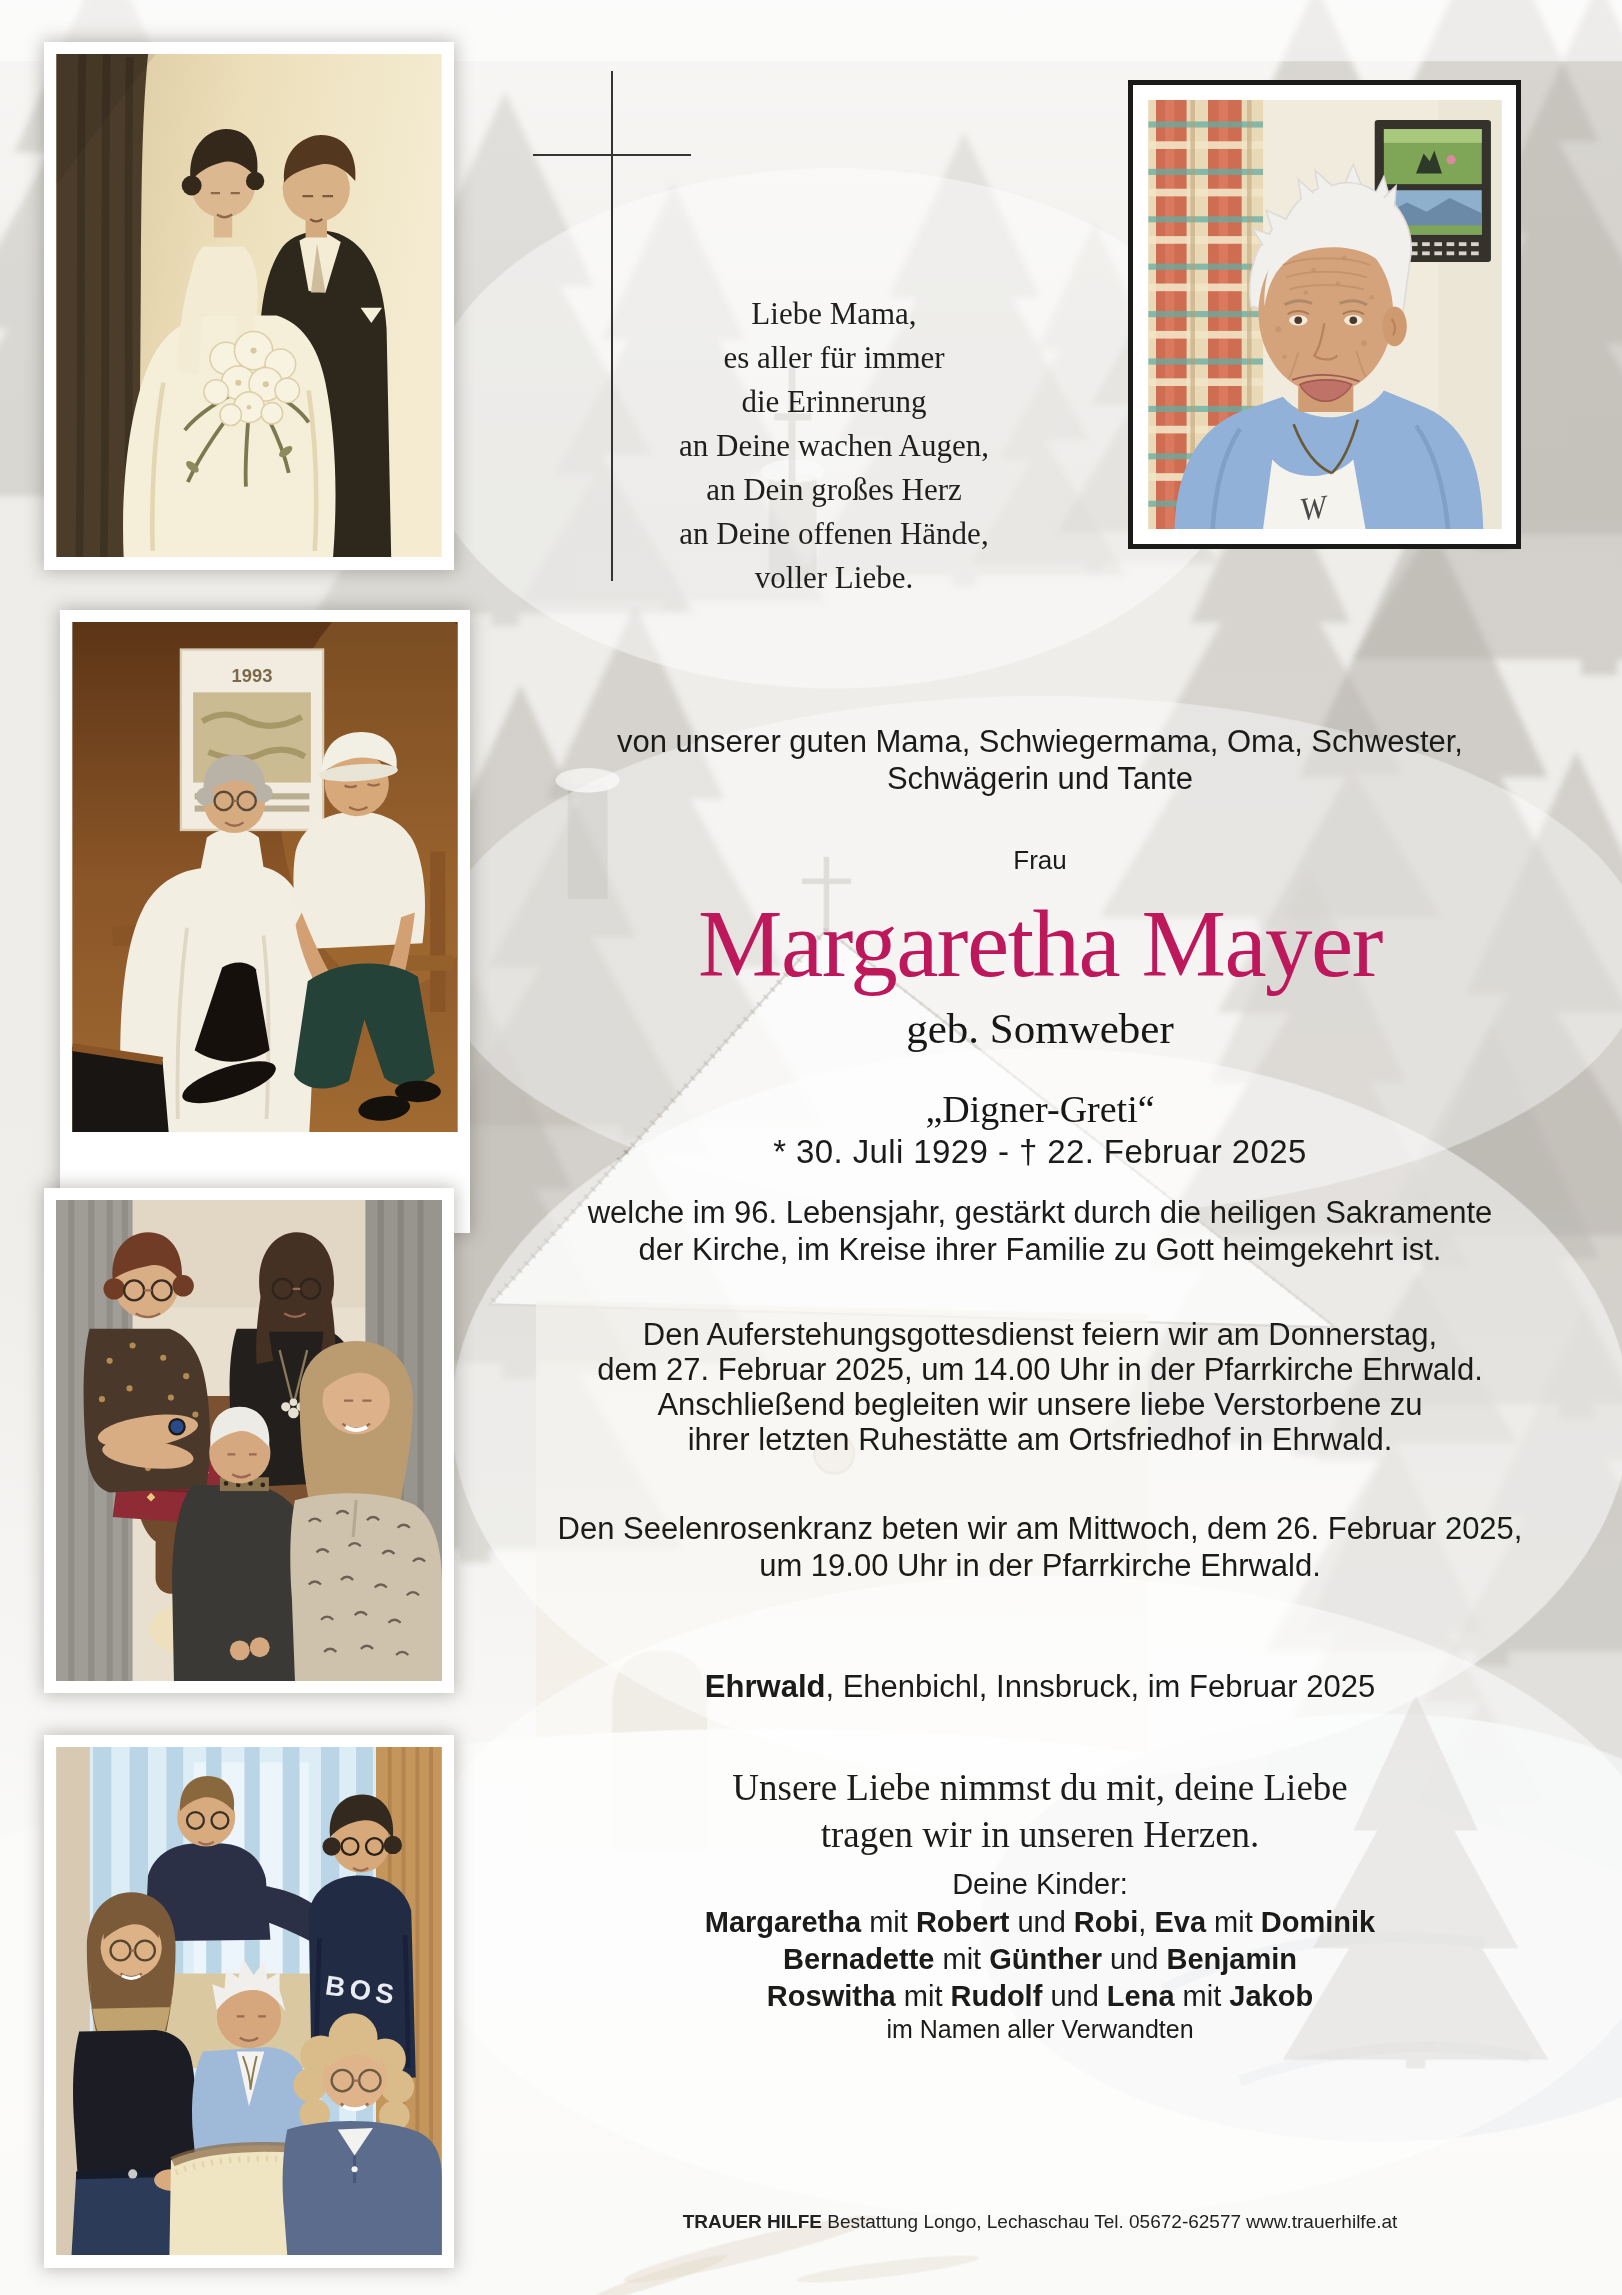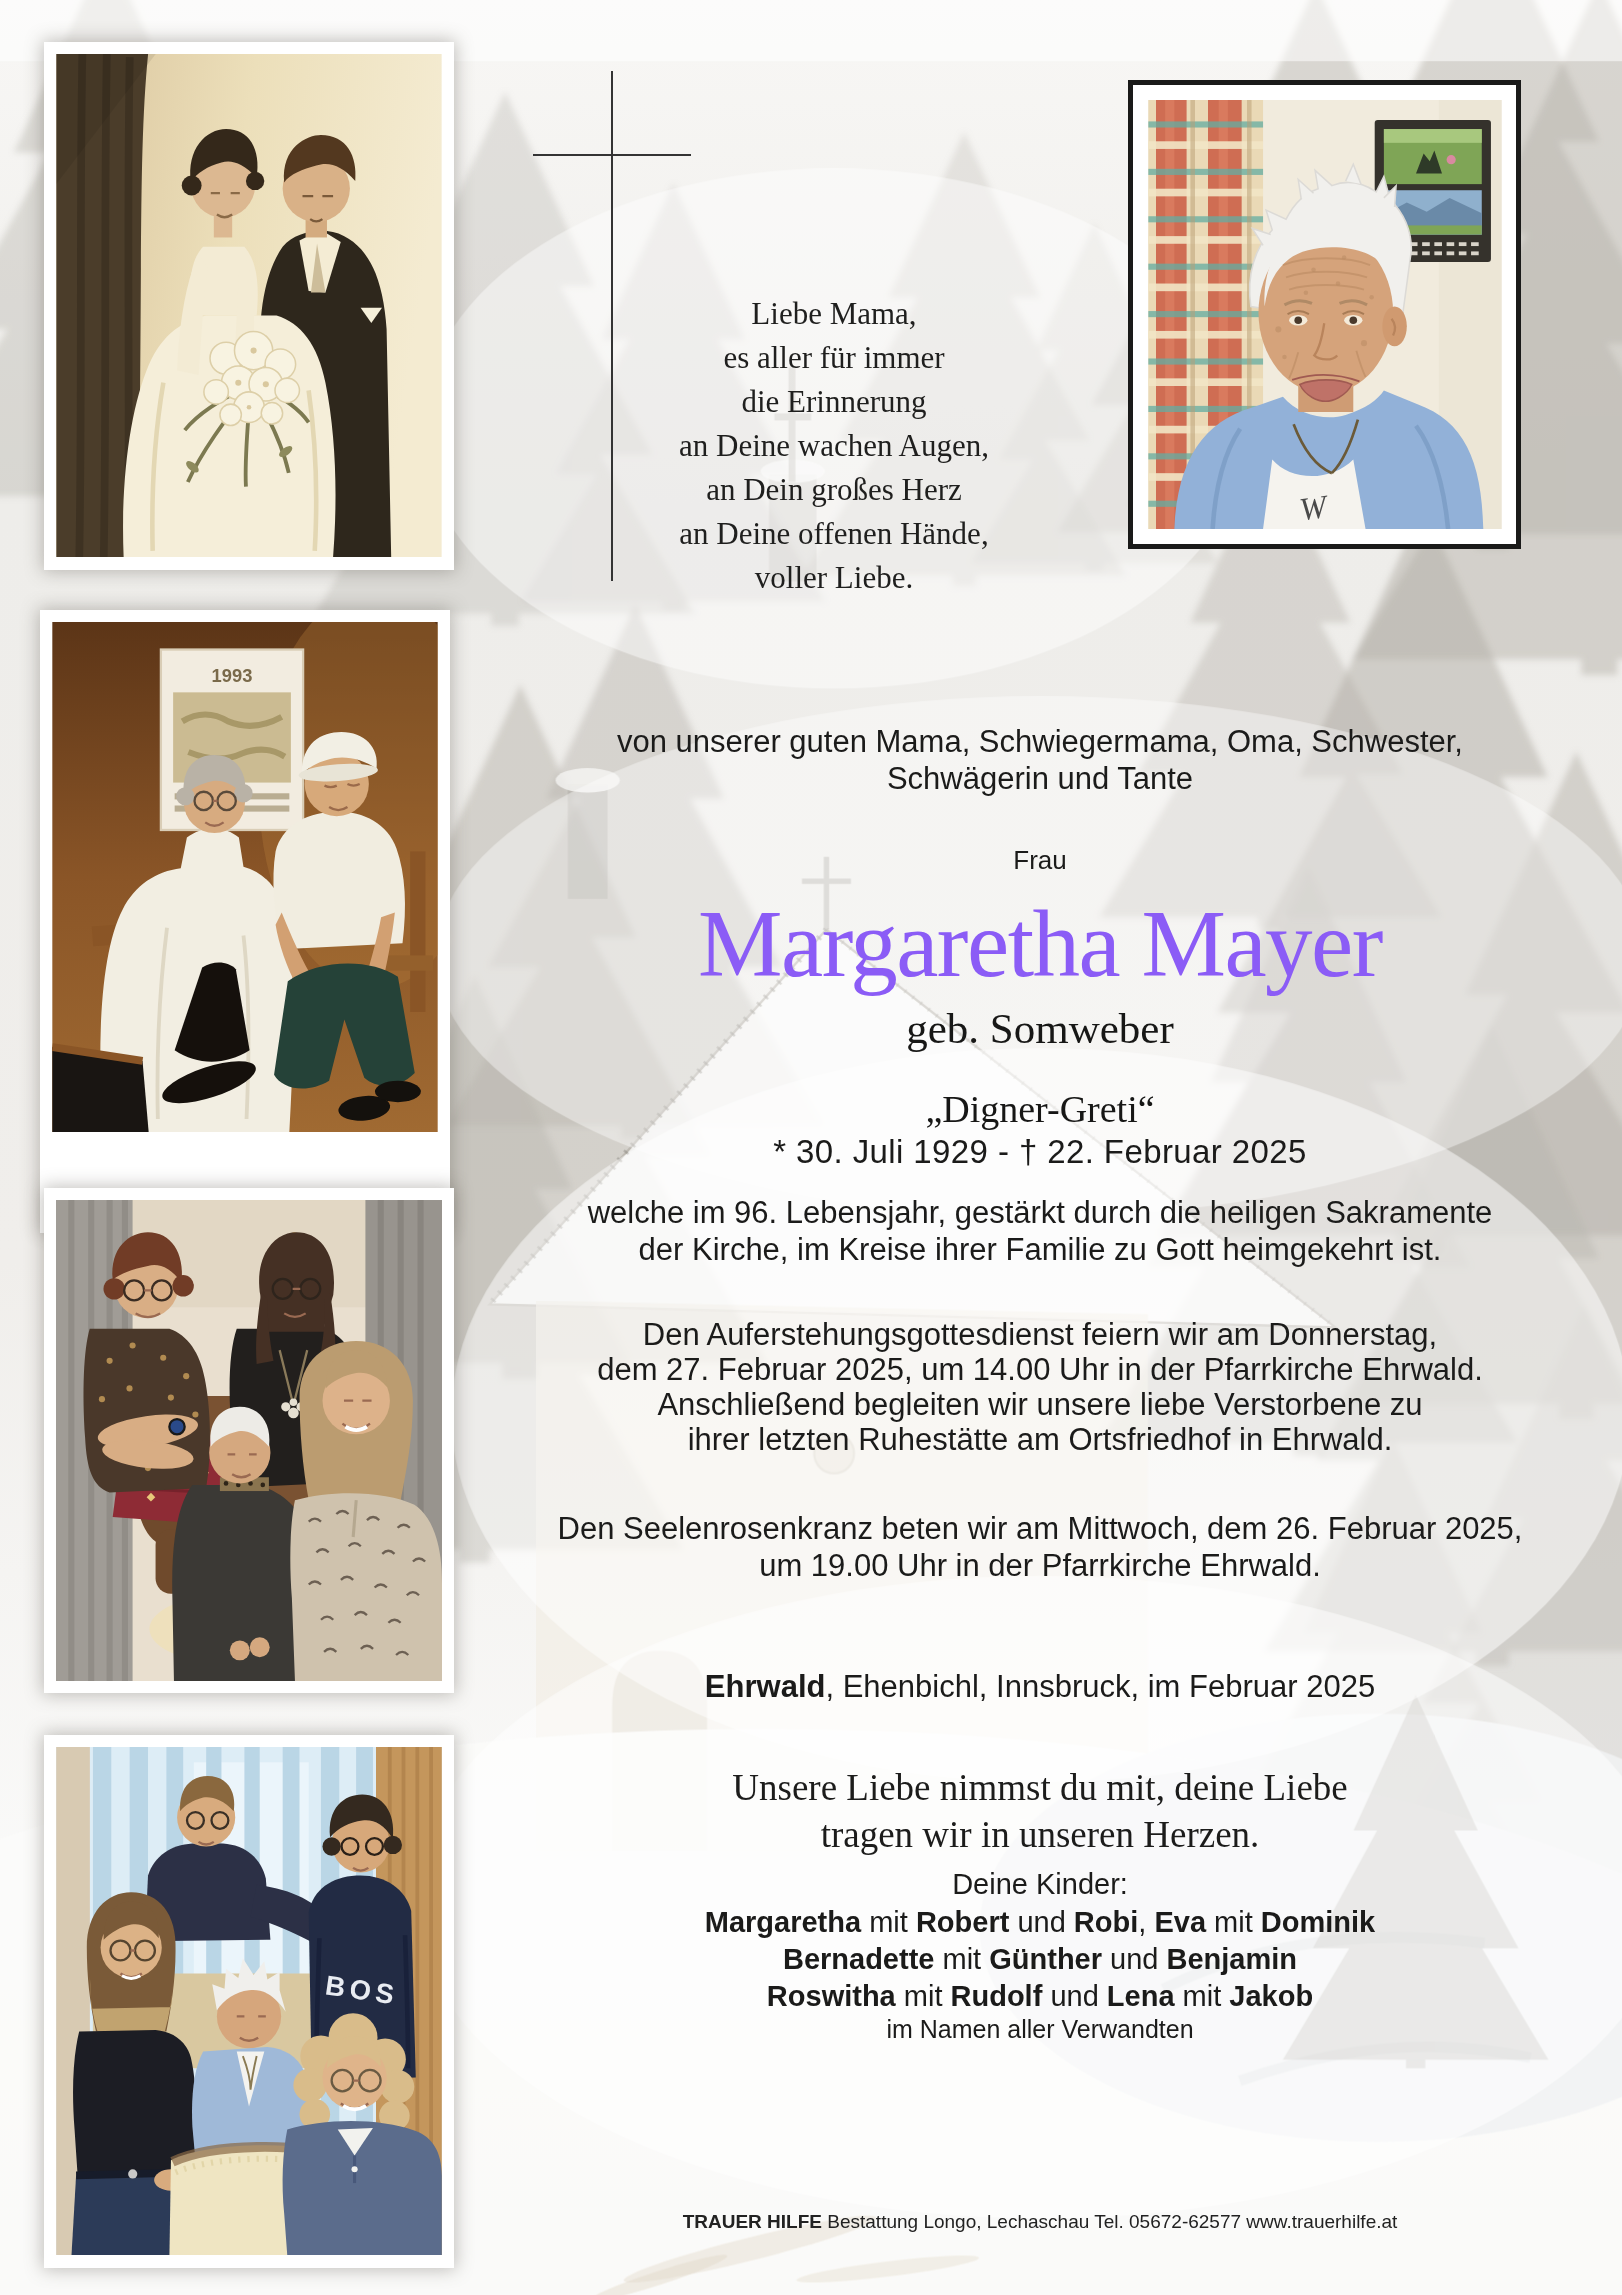--- a/index.html
+++ b/index.html
@@ -4,36 +4,36 @@
 <style>
   html,body{margin:0;padding:0;background:#e8e7e5;}
   .page{position:relative;width:1623px;height:2295px;background:#f3f2ef;overflow:hidden;
         font-family:"Liberation Sans",sans-serif;color:#1b1b1a;}
   .bg{position:absolute;left:0;top:0;width:1623px;height:2295px;}
   
   .photo{position:absolute;background:#fff;padding:12.2px;box-sizing:border-box;
          box-shadow:0 0 17px 2.3px rgba(90,84,76,.38);}
   .photo svg{display:block;}
   .p1{left:44px;top:42px;width:410px;height:528px;}
-  .p2{left:40px;top:610px;width:410px;height:623px;}
+  .p2{left:60px;top:610px;width:410px;height:623px;}
   .p3{left:44px;top:1188px;width:410px;height:505px;}
   .p4{left:44px;top:1735px;width:410px;height:533px;}
   .portrait{position:absolute;left:1128px;top:80px;width:393px;height:469px;box-sizing:border-box;
             background:#fff;border:5.4px solid #1a1a19;padding:14.5px;}
   .portrait svg{display:block;}
   
   .cross-v{position:absolute;left:611px;top:71px;width:2.3px;height:510px;background:#343434;}
   .cross-h{position:absolute;left:533px;top:154px;width:158px;height:2.3px;background:#343434;}
   
   .tb{position:absolute;text-align:center;}
   .main-col{left:474px;width:1132px;}
   #verse-top{left:566px;top:292px;width:536px;font:400 31px/44px "Liberation Serif",serif;color:#1f1f1e;}
   #intro{top:723px;font:400 31px/37px "Liberation Sans",sans-serif;}
   #frau{top:847px;font:400 26px/26px "Liberation Sans",sans-serif;}
-  #name{top:889px;font:400 95px/110px "Liberation Serif",serif;color:#8b5cf6;letter-spacing:-1.5px;}
+  #name{top:889px;font:400 95px/110px "Liberation Serif",serif;color:#be185d;letter-spacing:-1.5px;}
   #geb{top:1007px;font:400 43px/44px "Liberation Serif",serif;color:#171716;}
   #nick{top:1070px;font:400 38px/40px "Liberation Serif",serif;color:#171716;margin-top:19px;}
   #dates{top:1133px;font:400 33px/37px "Liberation Sans",sans-serif;letter-spacing:0.4px;}
   #passing{top:1194px;font:400 31px/37px "Liberation Sans",sans-serif;}
   #funeral{top:1317px;font:400 31px/35px "Liberation Sans",sans-serif;}
   #rosary{top:1510px;font:400 31px/37px "Liberation Sans",sans-serif;}
   #place{top:1670px;font:400 31px/34px "Liberation Sans",sans-serif;}
   #cverse{top:1764px;font:400 37px/47px "Liberation Serif",serif;color:#1c1c1b;}
   #kinder-label{top:1868px;font:400 29px/32px "Liberation Sans",sans-serif;}
   #children{top:1904px;font:400 29px/37px "Liberation Sans",sans-serif;}

